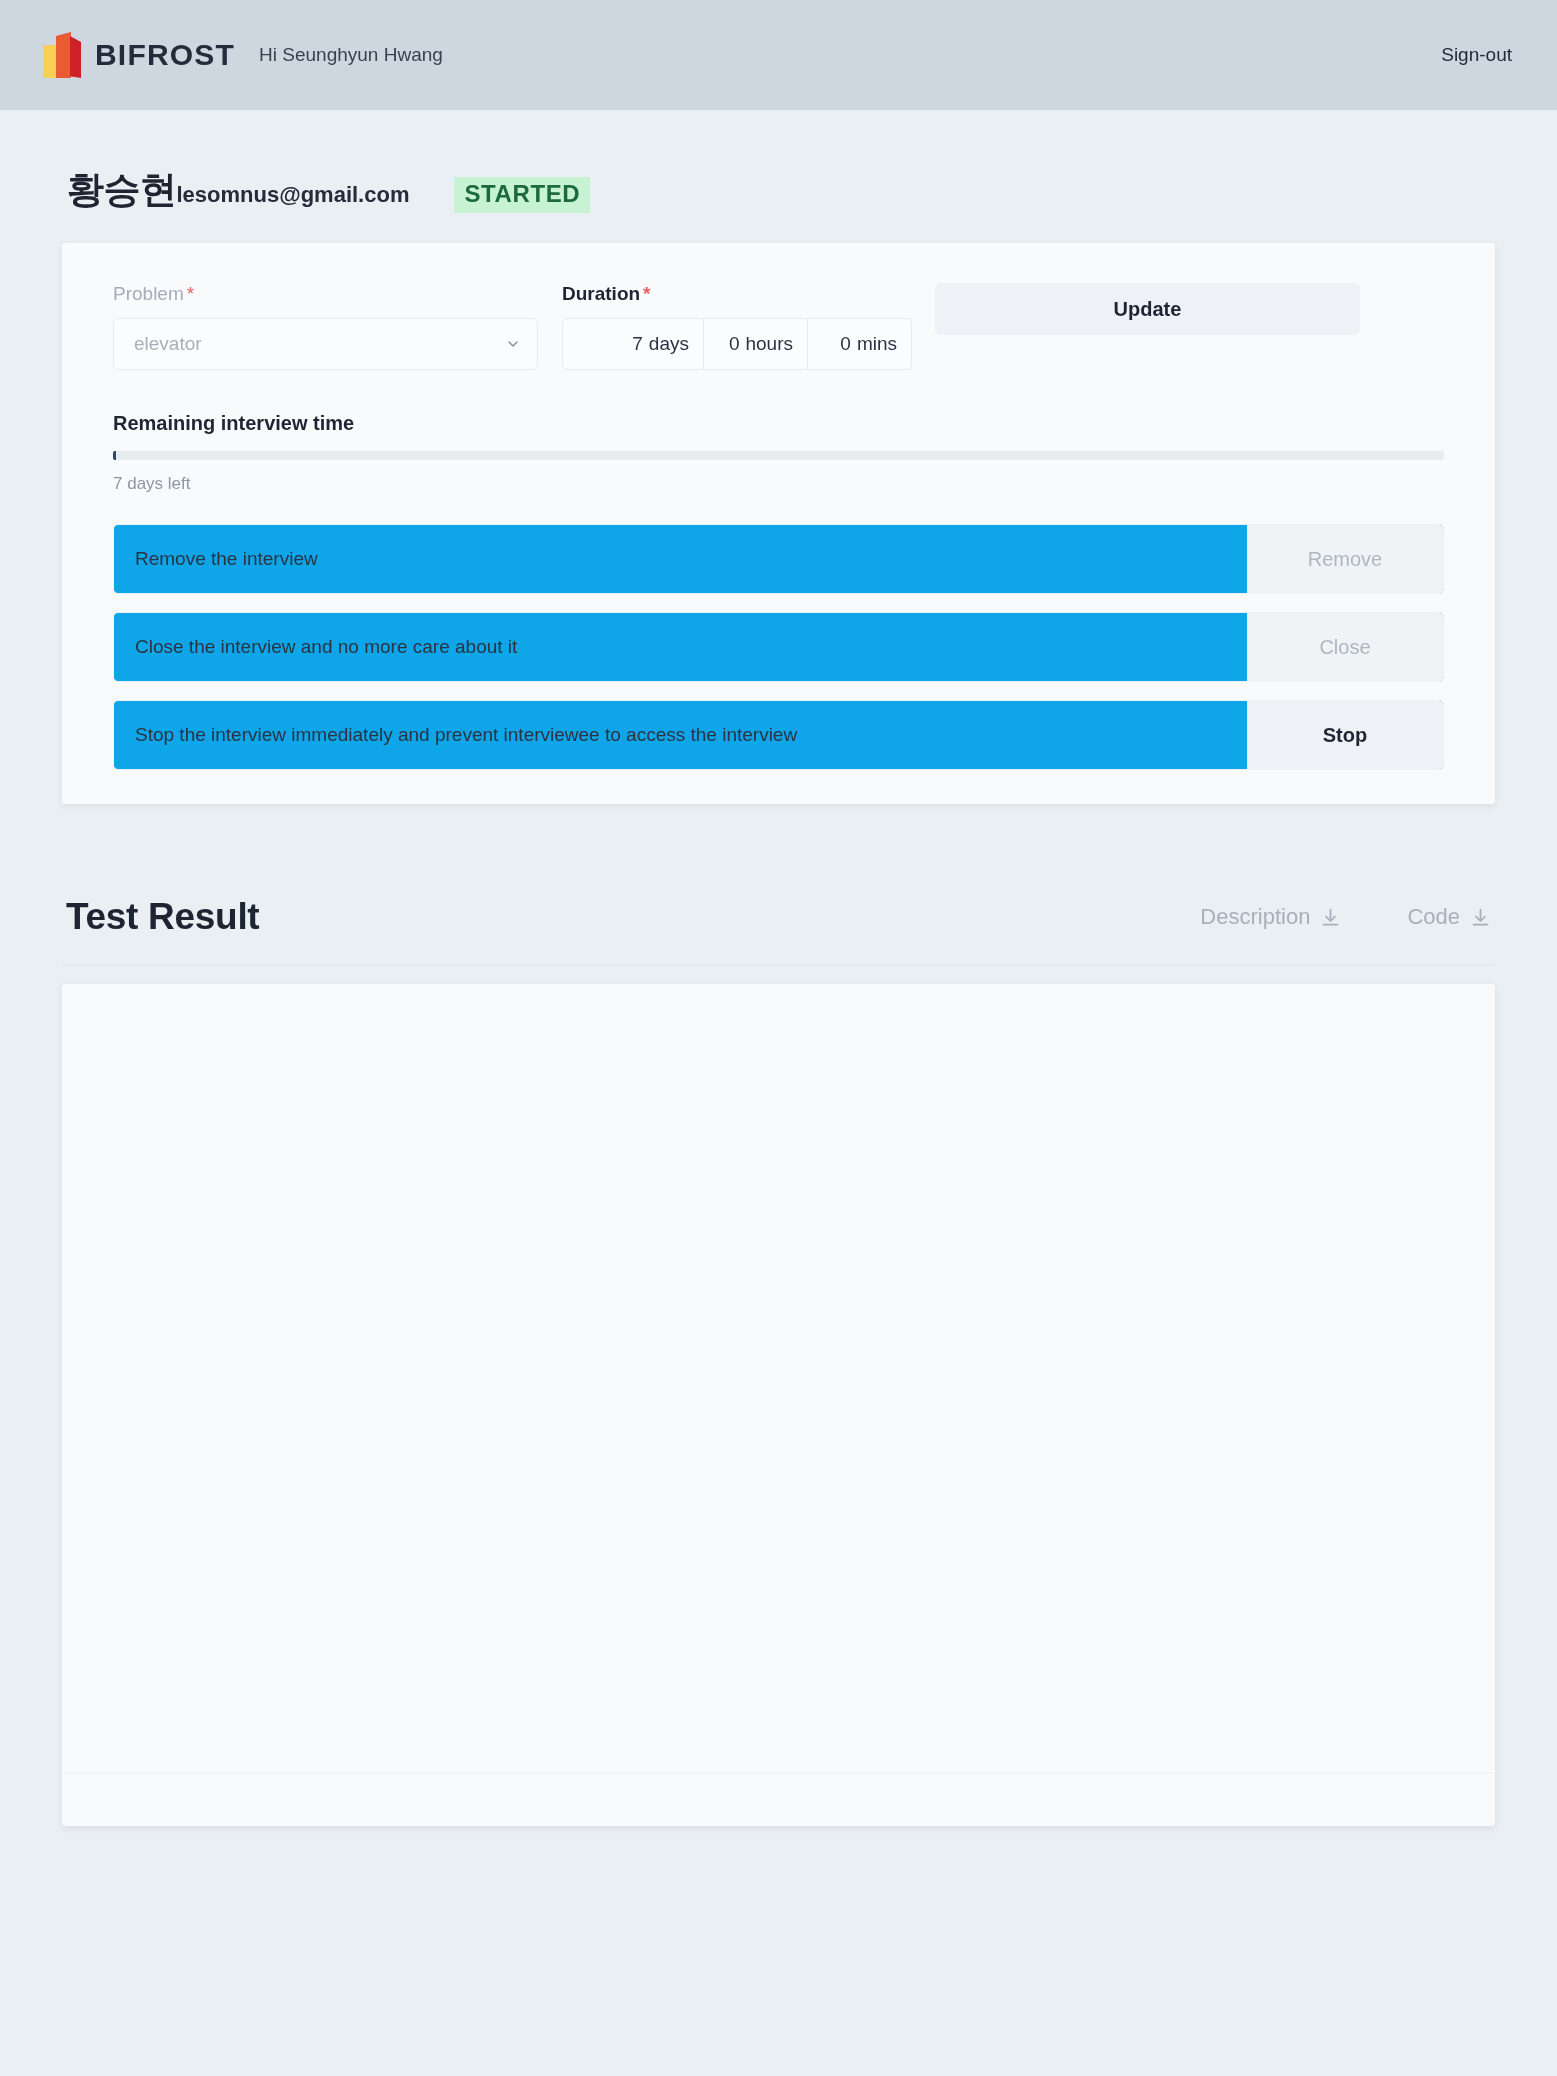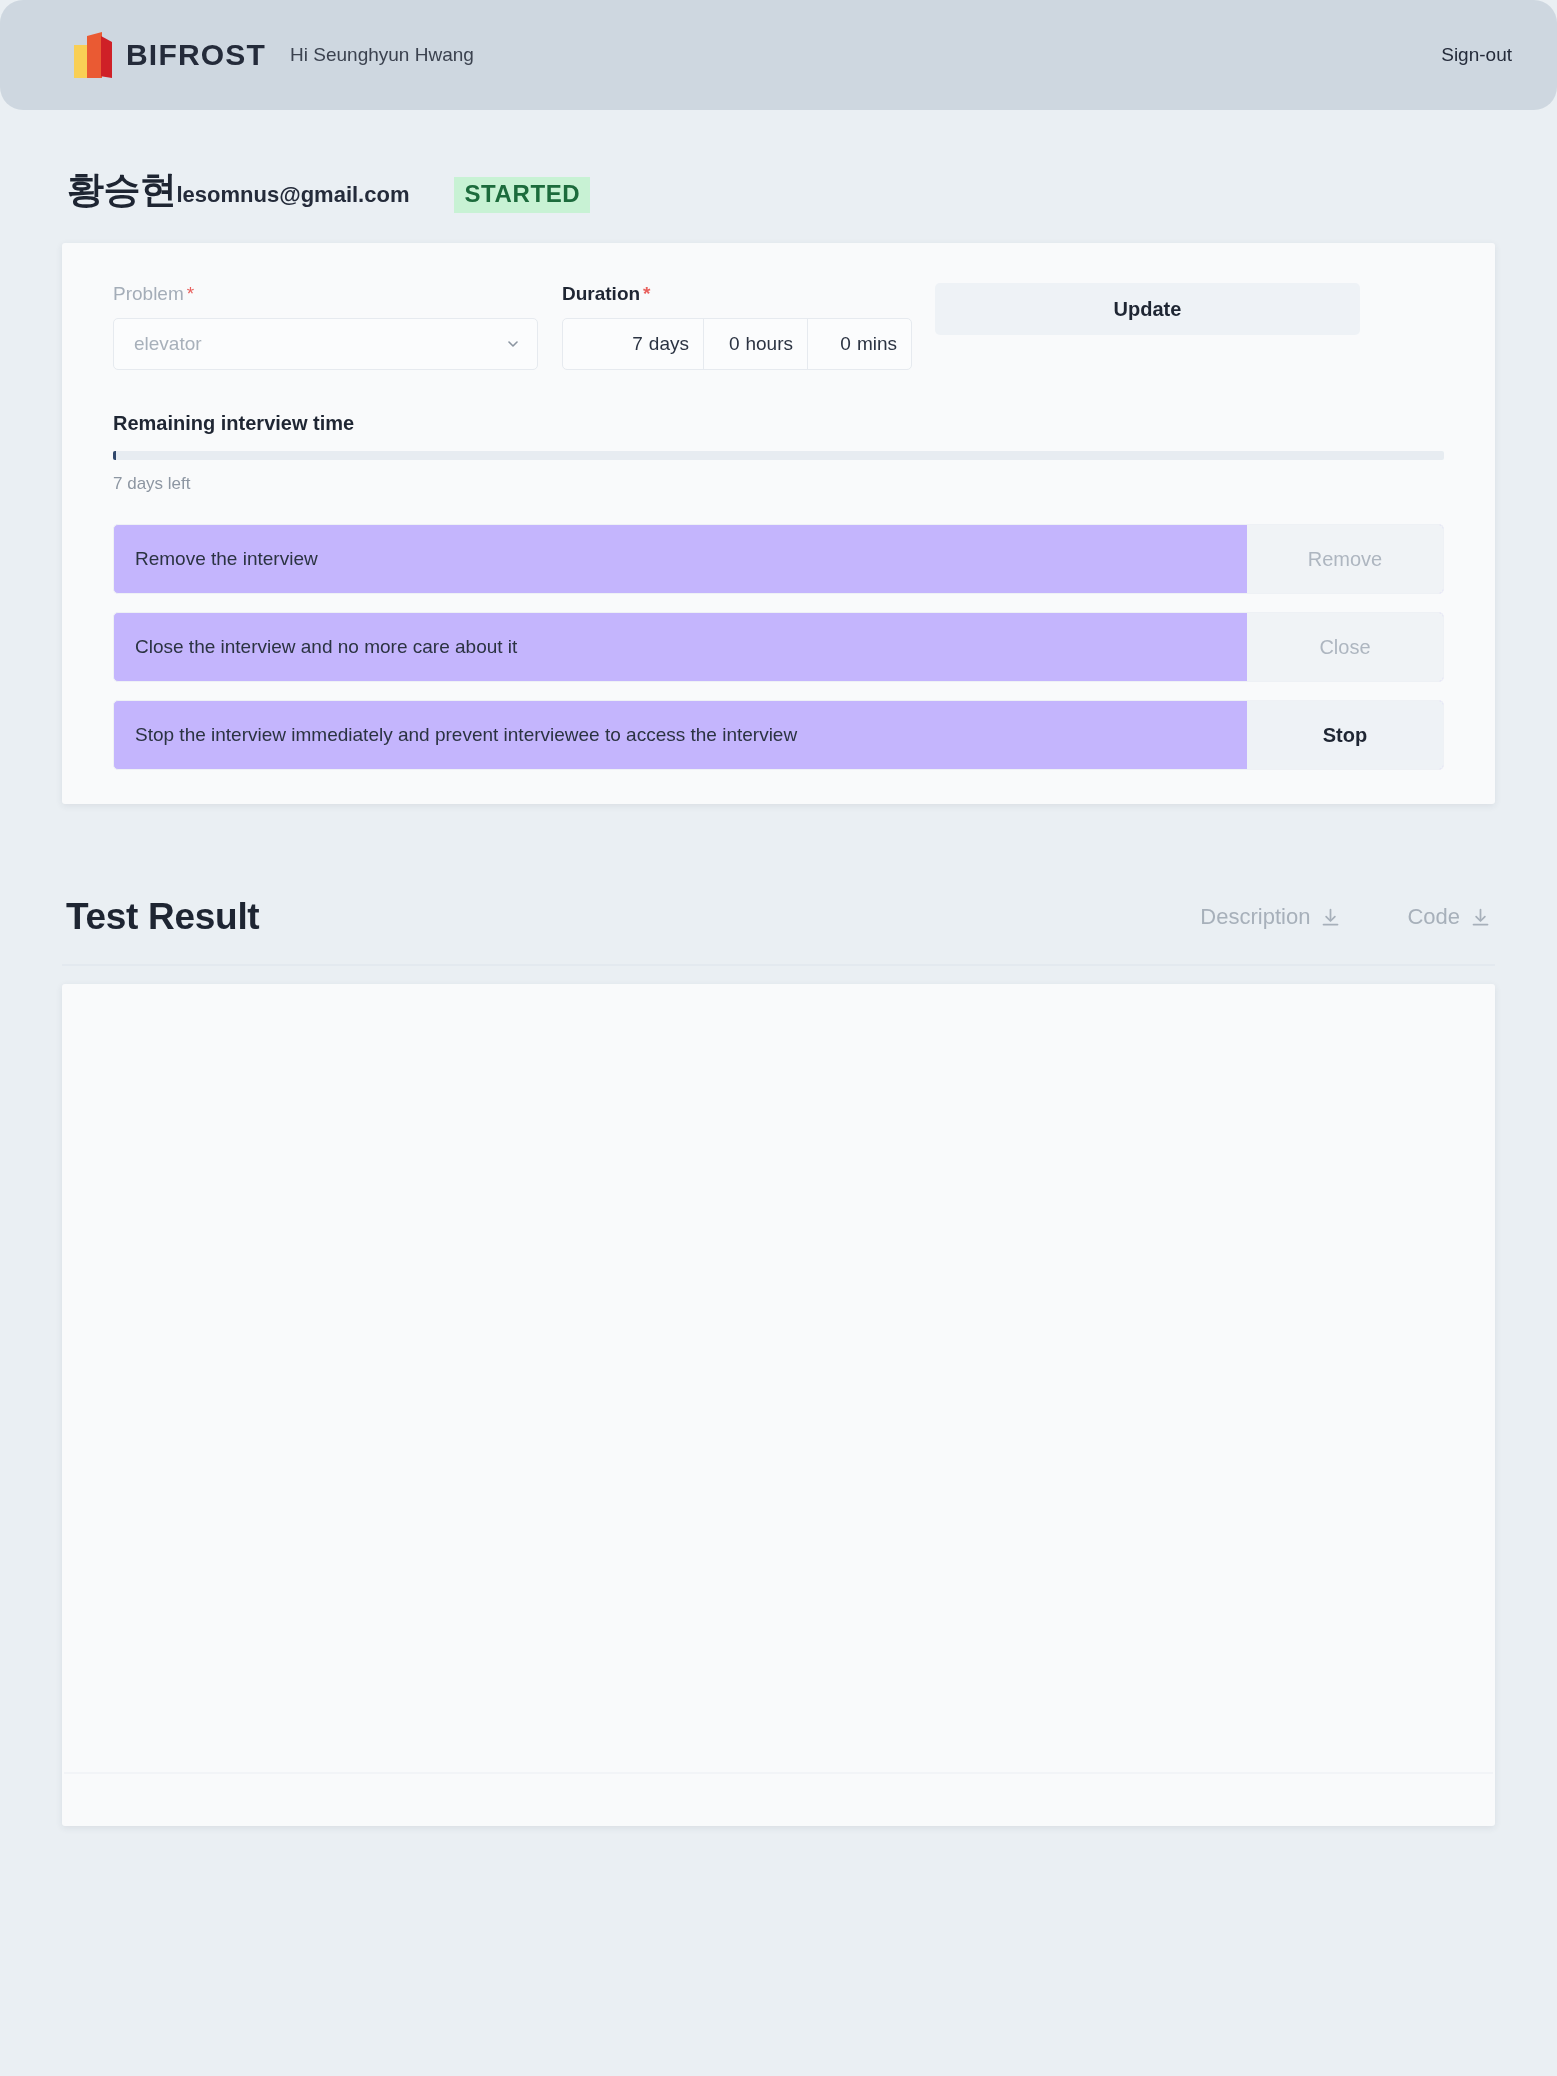--- a/index.html
+++ b/index.html
@@ -11,22 +11,21 @@
     font-family: "Liberation Sans", sans-serif;
     -webkit-font-smoothing: antialiased;
   }
 
   
   .topbar {
     height: 110px;
     background: #ced7e0;
     display: flex;
     align-items: center;
-    padding: 0 45px 0 74px;
-    border-radius: 23px;
+    padding: 0 45px 0 43px;
   }
   .brand { display: flex; align-items: center; gap: 14px; }
   .logo-mark {
     position: relative;
     width: 38px;
     height: 46px;
   }
   .logo-mark i {
     position: absolute;
     display: block;
@@ -181,21 +180,21 @@
     margin-top: 14px;
     font-size: 17px;
     color: #8d96a2;
   }
 
   
   .actions { margin-top: 30px; }
   .action-row {
     margin-top: 18px;
     height: 70px;
-    background: #c4b5fd;
+    background: #0ea5e9;
     border: 1px solid #eef1f5;
     border-radius: 5px;
     display: flex;
     align-items: center;
     padding-left: 21px;
     padding-right: 0;
   }
   .action-row:first-child { margin-top: 0; }
   .action-text {
     font-size: 19px;

